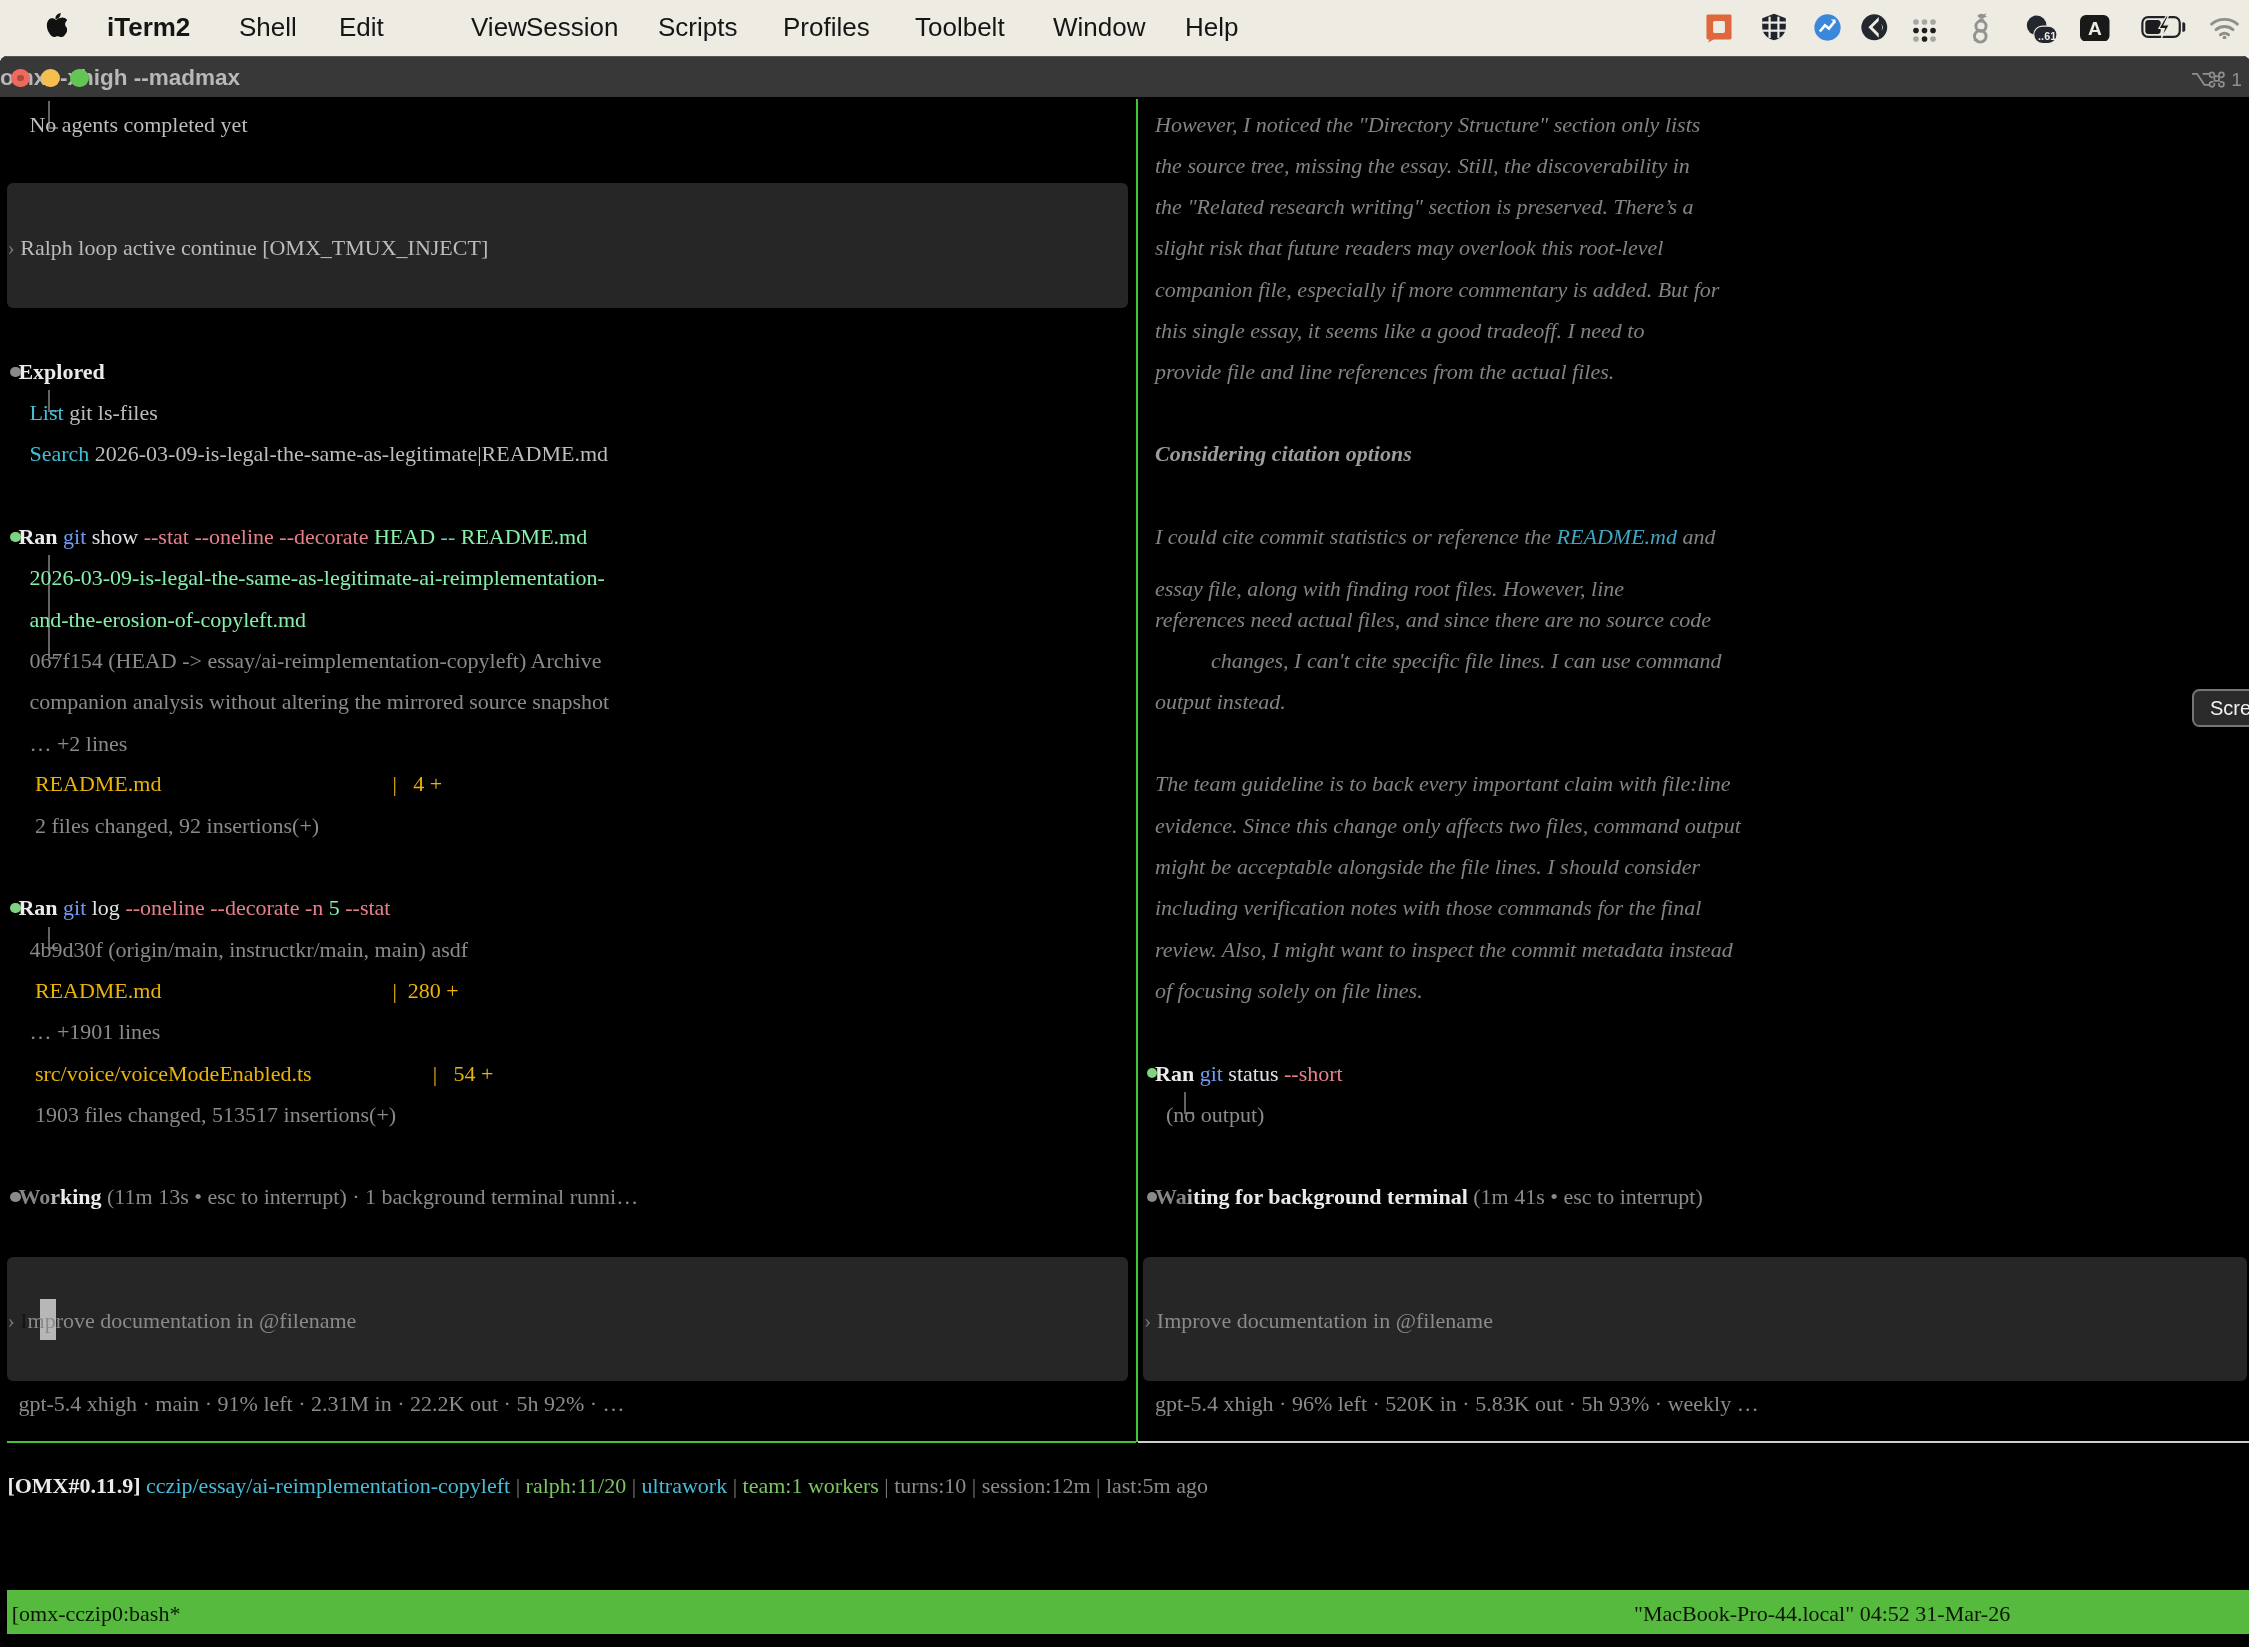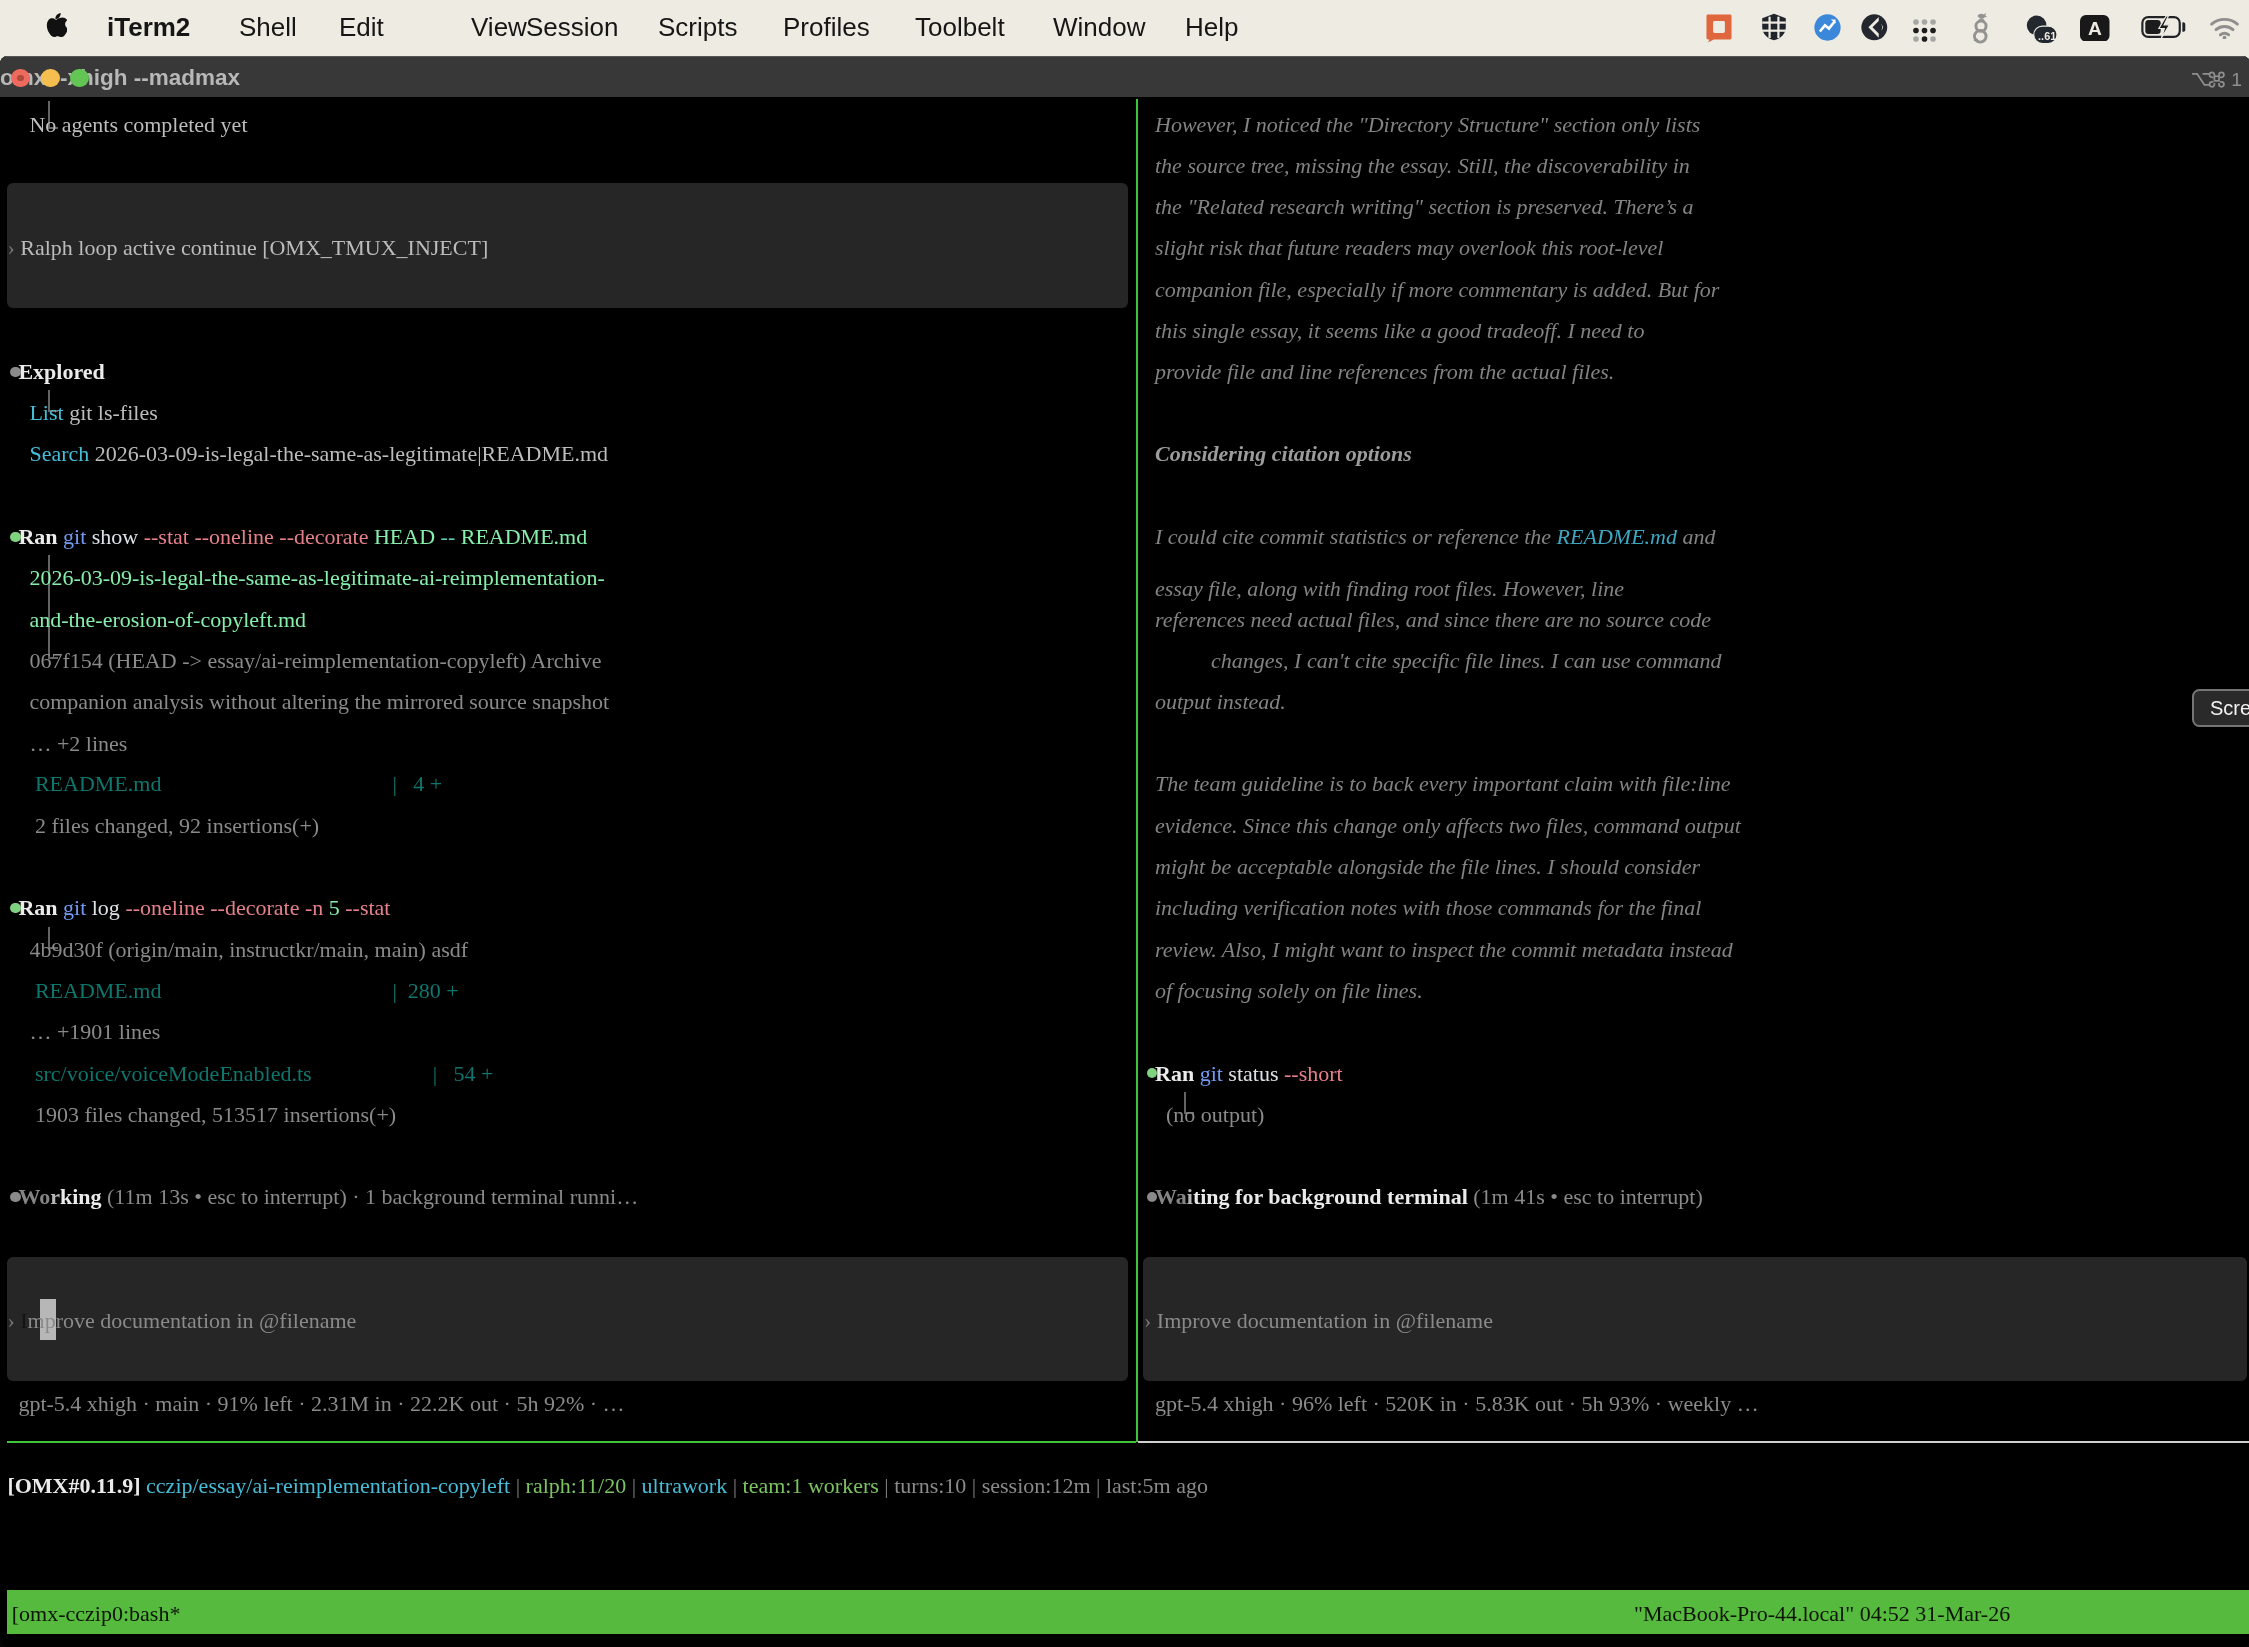--- a/index.html
+++ b/index.html
@@ -25,21 +25,21 @@
   .lg { color:#bcbcbc; }      
   .g  { color:#8a8a8a; }      
   .g2 { color:#787878; }      
   .lav{ color:#86efac; }      
   .cmd{ color:#dde1e6; }      
   .blu{ color:#729af2; }      
   .red{ color:#e5808a; }      
   .tea{ color:#5fc8b7; }      
   .cy { color:#46bdd8; }      
   .gn { color:#7cc462; }      
-  .st { color:#0f766e;margin-top:38px; }      
+  .st { color:#eab308;margin-top:38px; }      
   .sh1{ color:#858585; }      
   .sh2{ color:#b5b5b5; }
   .box { position:absolute; background:#262626; border-radius:5.9px; }
   .tree { position:absolute; background:#646464; }
   .dot { position:absolute; width:10.3px; height:10.3px; border-radius:50%; }
   
   #vdiv { position:absolute; left:1136px; top:1.5px; width:2.2px; height:1343px; background:#3fc43a; }
   #hline-l { position:absolute; left:7.4px;  top:1344px; width:1129px; height:2.2px; background:#3fc43a; }
   #hline-r { position:absolute; left:1138px; top:1344px; width:1112px; height:2.2px; background:#cfcfcf; }
   #tmuxbar { position:absolute; left:7.4px; top:1493px; width:2243px; height:44px; background:#56ba3e; }

